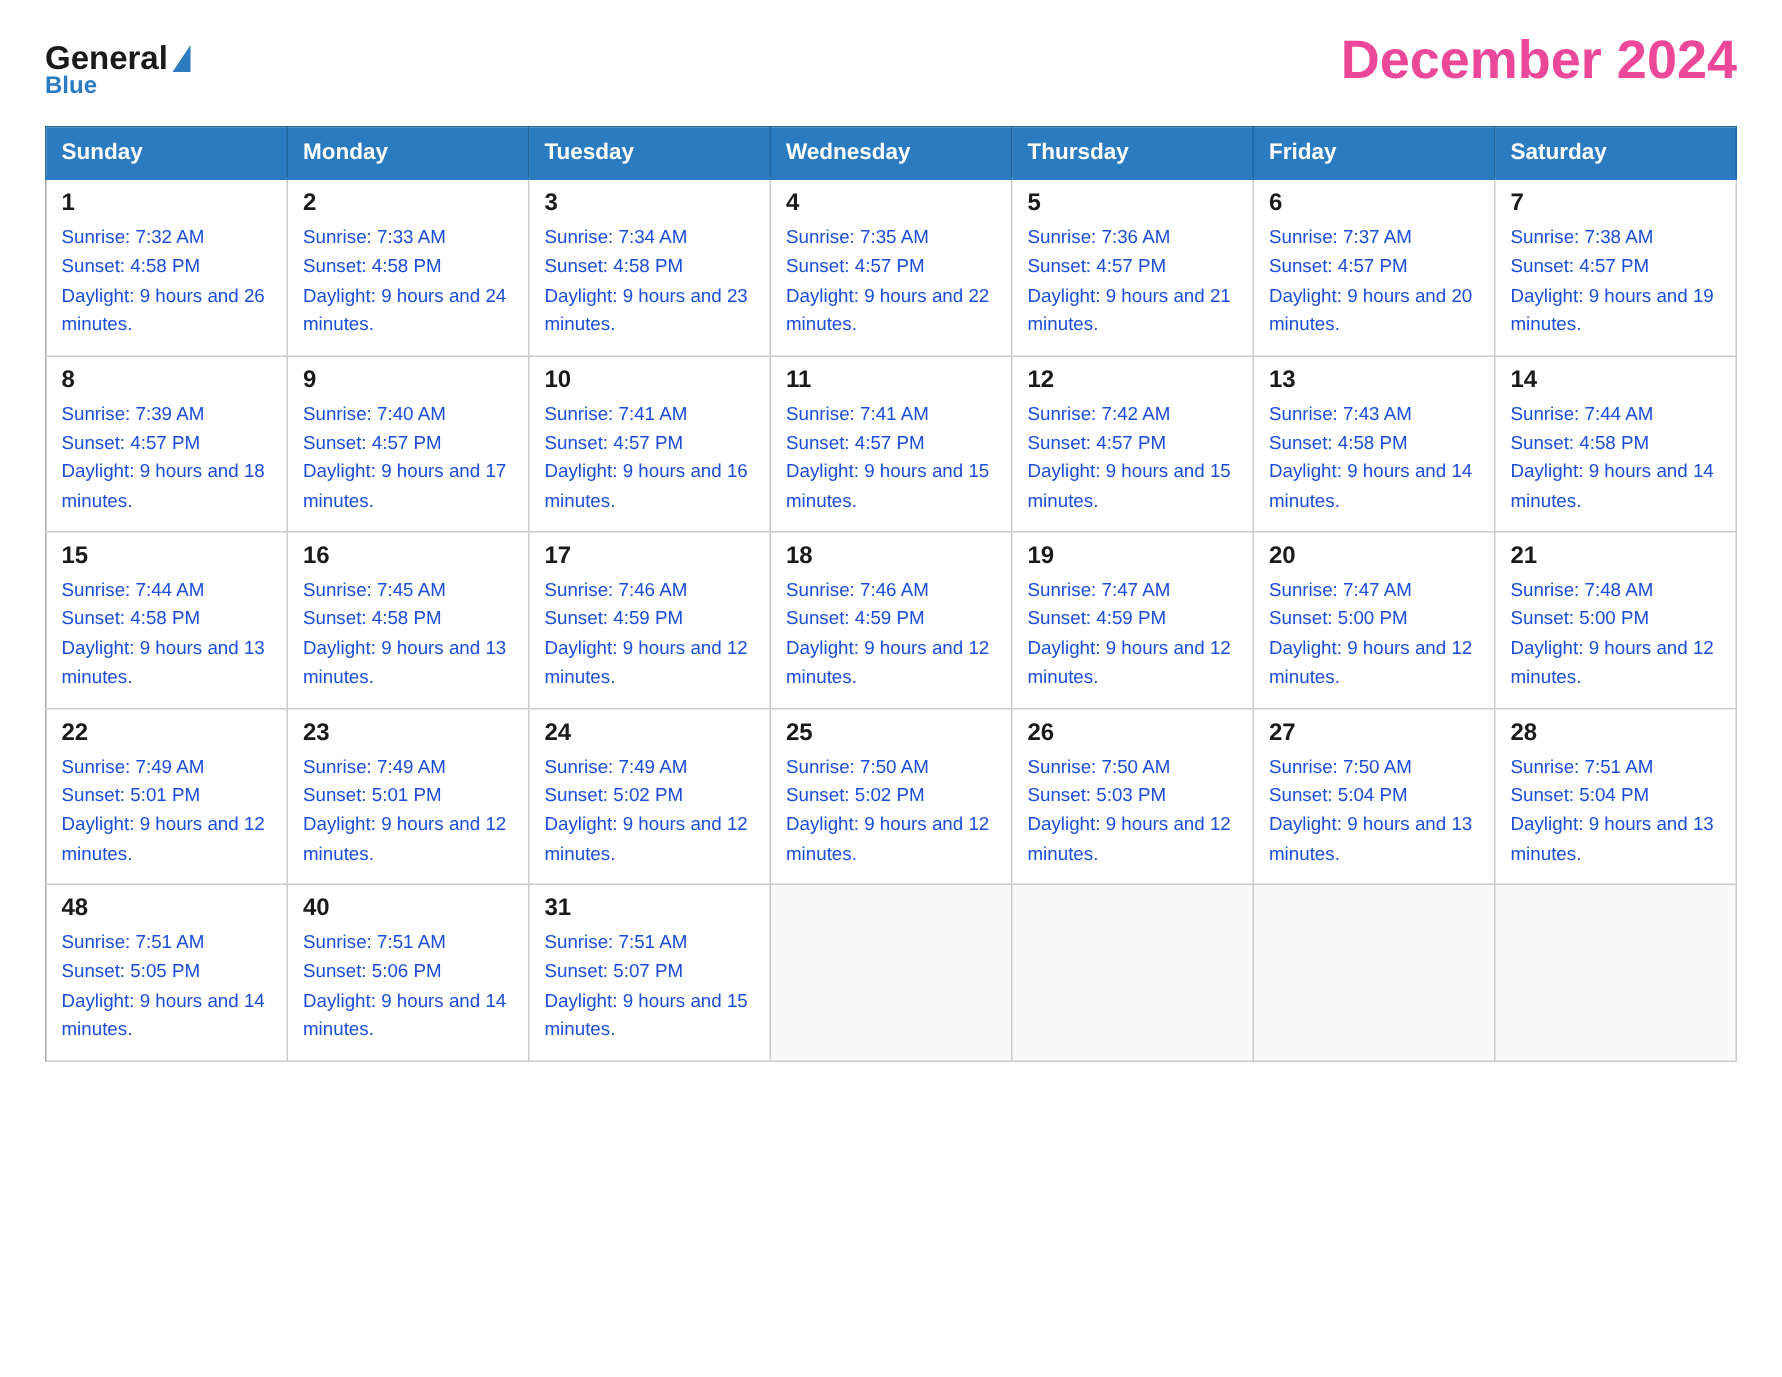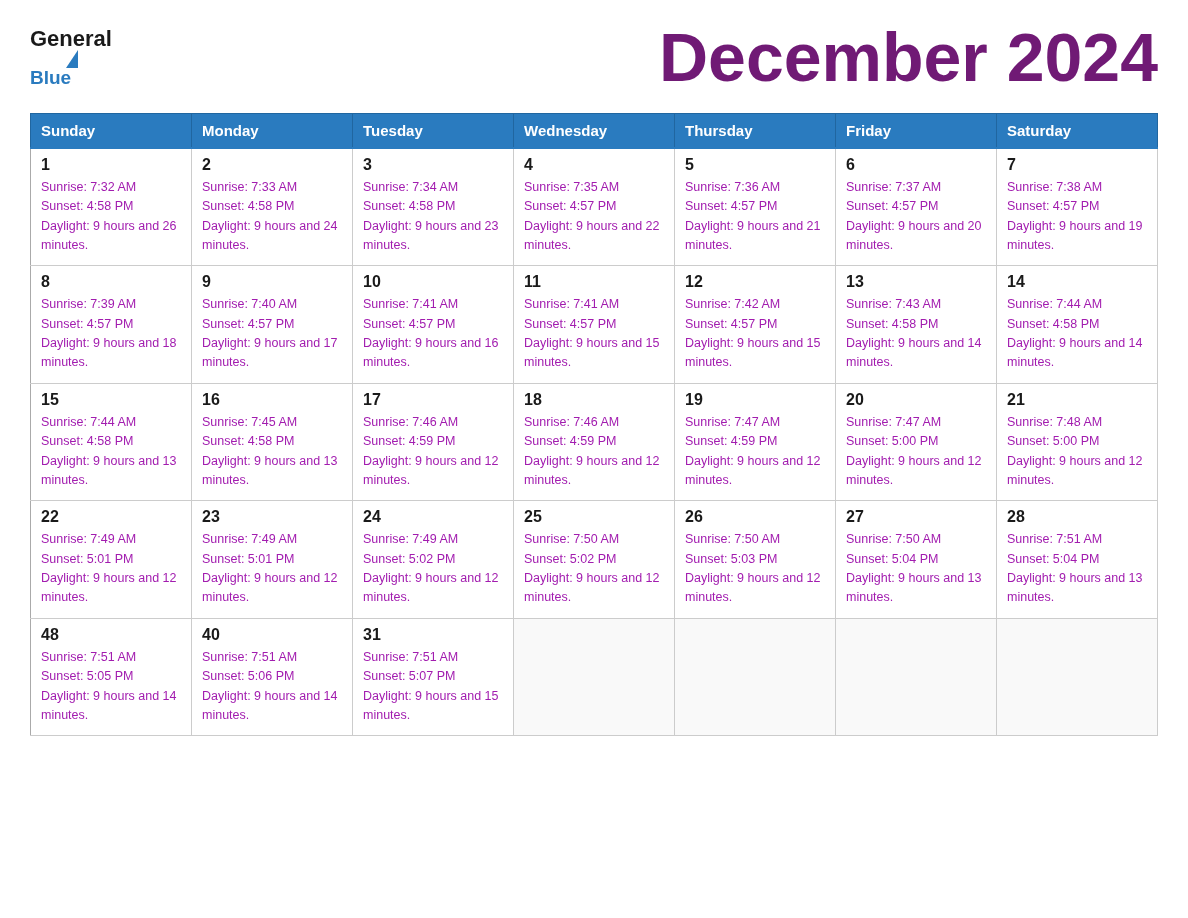--- a/index.html
+++ b/index.html
@@ -24,43 +24,43 @@
       padding-top: 8px;
     }
     .logo-general {
       font-size: 22px;
       font-weight: bold;
       color: #1a1a1a;
       letter-spacing: 0px;
       line-height: 1;
     }
     .logo-blue {
-      font-size: 19px;
+      font-size: 16px;
       font-weight: bold;
       color: #2a7bbf;
       line-height: 1;
       display: flex;
       align-items: center;
     }
     .logo-triangle {
       width: 0;
       height: 0;
       border-left: 12px solid transparent;
       border-bottom: 18px solid #2a7bbf;
       margin-left: 3px;
       margin-bottom: 0px;
       display: inline-block;
     }
     .title-block {
       text-align: right;
     }
     .title-block h1 {
-      font-size: 68px;
+      font-size: 36px;
       font-weight: 700;
-      color: #701a75;
+      color: #ec4899;
       line-height: 1.1;
       margin-left: 18px;
     }
     .title-block h2 {
       font-size: 22px;
       font-weight: 400;
       color: #444;
       margin-top: 4px;
     }
     .calendar {
@@ -90,38 +90,38 @@
     .calendar tbody tr td .day-num {
       font-size: 16px;
       font-weight: 600;
       color: #1a1a1a;
       display: block;
       margin-bottom: 4px;
     }
     .calendar tbody tr td .day-info {
       font-size: 12.5px;
       line-height: 1.55;
-      color: #a21caf;
+      color: #1d4ed8;
     }
     .calendar tbody tr td.empty {
       background: #f9f9f9;
     }
     .calendar tbody tr:first-child td {
       border-top: 2px solid #2a7bbf;
     }
     .calendar tbody tr td:first-child {
       border-left: 1px solid #aaa;
     }
   </style>
 </head>
 <body>
 
 <div class="header">
   <div class="logo">
-    <div style="display:flex; align-items:center;flex-direction:column;">
+    <div style="display:flex; align-items:center;">
       <span class="logo-general">General</span>
       <span class="logo-triangle"></span>
     </div>
     <span class="logo-blue">Blue</span>
   </div>
   <div class="title-block">
     <h1>December 2024</h1>
   </div>
 </div>
 

